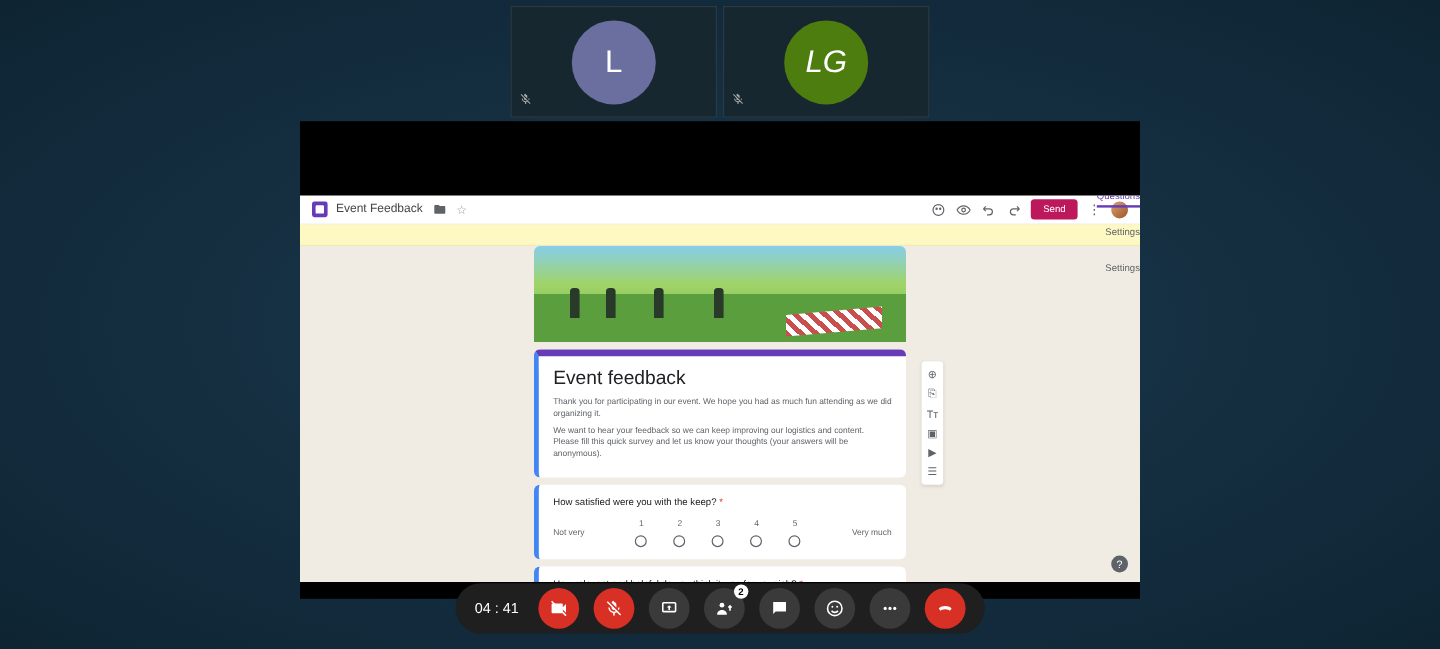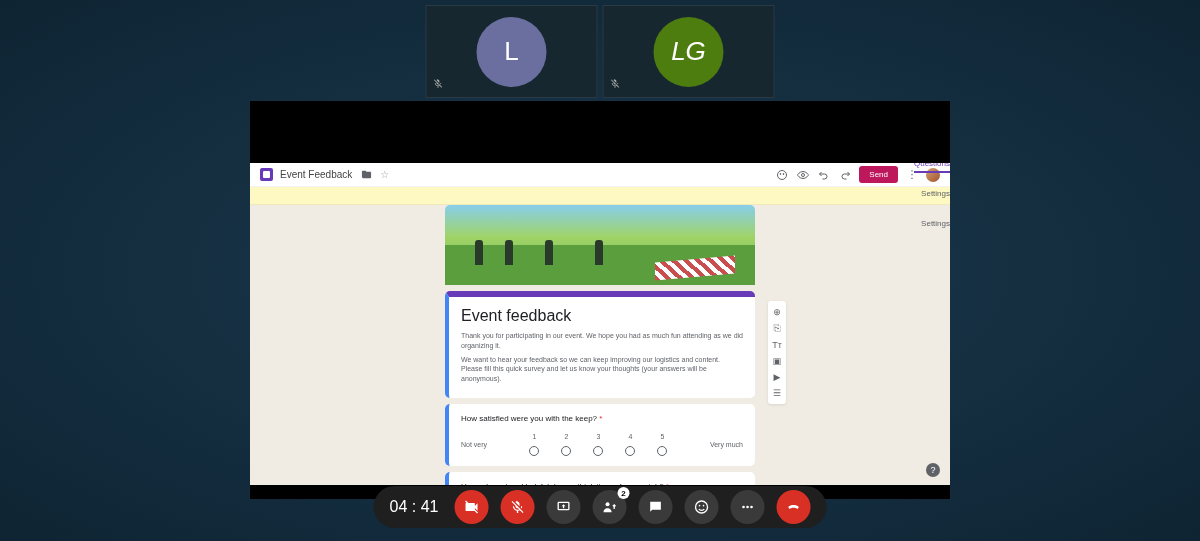--- a/index.html
+++ b/index.html
@@ -54,21 +54,21 @@
     .radio { width:10px; height:10px; border:1px solid #5f6368; border-radius:50%; }
 
     
     .side-tools { position:absolute; top:138px; right:164px; width:18px; background:#fff; border-radius:3px; box-shadow:0 1px 3px rgba(0,0,0,.1); display:flex; flex-direction:column; gap:6px; padding:6px 0; align-items:center; }
     .side-tools span { font-size:9px; color:#5f6368; }
 
     .help-bubble { position:absolute; right:10px; bottom:8px; width:14px; height:14px; border-radius:50%; background:#5f6368; color:#fff; font-size:9px; display:flex; align-items:center; justify-content:center; }
 
     
     .meeting-bar { position:absolute; bottom:13px; left:50%; transform:translateX(-50%); height:42px; background:#1f1f1f; border-radius:21px; display:flex; align-items:center; padding:0 16px; gap:12px; }
-    .meet-time { color:#fff; font-size:16px; margin-right:4px; }
+    .meet-time { color:#fff; font-size:12px; margin-right:4px; }
     .mbtn { width:34px; height:34px; border-radius:50%; background:#3a3a3a; display:flex; align-items:center; justify-content:center; color:#fff; position:relative; }
     .mbtn.red { background:#d93025; }
     .mbtn svg { width:16px; height:16px; fill:#fff; }
     .count-badge { position:absolute; top:-3px; right:-3px; width:12px; height:12px; border-radius:50%; background:#fff; color:#000; font-size:8px; display:flex; align-items:center; justify-content:center; font-weight:bold; }
   </style>
 </head>
 <body>
 
 <div class="thumbs">
   <div class="thumb">

